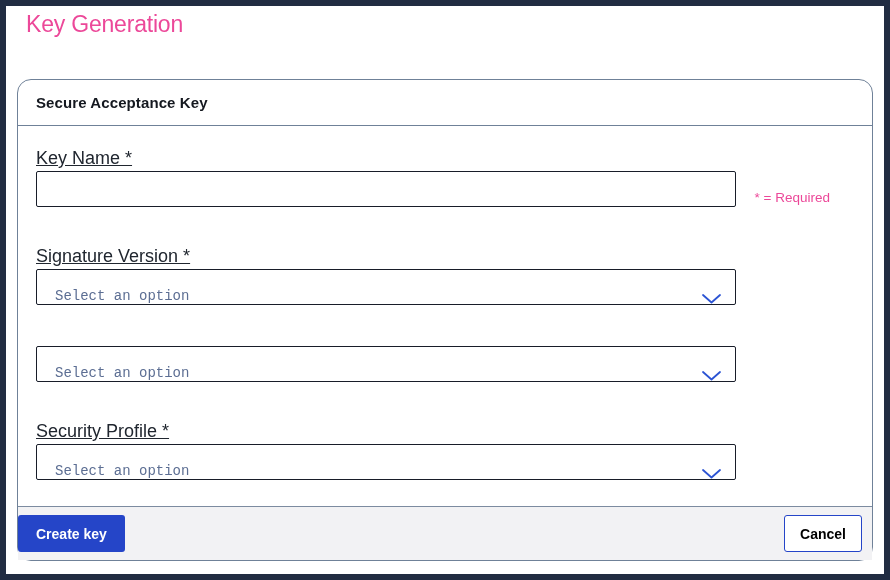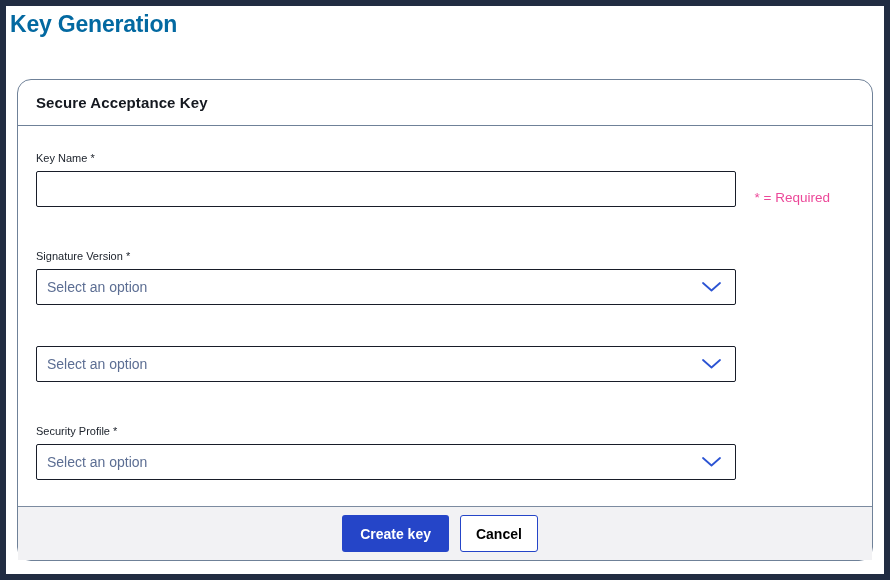--- a/index.html
+++ b/index.html
@@ -10,24 +10,24 @@
   }
   .page {
     position: relative;
     width: 890px; height: 580px;
     background: #ffffff;
     border: 6px solid #212c42;
     overflow: hidden;
   }
   .page-title {
     position: absolute;
-    left: 4px; top: 2px;
+    left: 20px; top: 2px;
     font-size: 23px;
-    font-weight: 700;
-    color: #0369a1;
+    font-weight: 400;
+    color: #ec4899;
     letter-spacing: -0.2px;
     line-height: 32px;
   }
   .card {
     position: absolute;
     left: 11px; top: 73px;
     width: 856px; height: 482px;
     background: #ffffff;
     border: 1px solid #6f8198;
     border-radius: 14px;
@@ -51,62 +51,64 @@
   }
   .required-note {
     position: absolute;
     top: 64px; right: 42px;
     font-size: 13.5px;
     color: #ec4899;
   }
   .field + .field { margin-top: 41px; }
   .field-label {
     display: block;
-    font-size: 11px;
+    font-size: 18px;
     line-height: 16px;
     color: #20262f;
     margin-bottom: 5px;
+    text-decoration: underline;
   }
   .text-input {
     display: block;
     width: 700px; height: 36px;
     border: 1.5px solid #181d29;
     border-radius: 2px;
     background: #ffffff;
     font-family: inherit;
     font-size: 14px;
     color: #20262f;
     padding: 0 10px;
     outline: none;
   }
   .select {
     width: 700px; height: 36px;
     border: 1.5px solid #181d29;
     border-radius: 2px;
     background: #ffffff;
     display: flex;
-    align-items: center;
+    align-items: flex-end;
     justify-content: space-between;
-    padding: 0 14px 0 10px;
+    padding: 0 14px 0 18px;
     cursor: pointer;
+    font-family: Liberation Mono, monospace;
   }
   .select-placeholder {
     font-size: 14px;
     color: #5c6e93;
   }
   .chevron { display: flex; align-items: center; }
   .card-footer {
     position: absolute;
     left: 0; right: 0; bottom: 0;
     height: 54px;
     background: #f2f2f4;
     border-top: 1px solid #7c8ba0;
     display: flex;
     align-items: center;
-    justify-content: center;
+    justify-content: space-between;
     gap: 11px;
     padding-right: 10px;
   }
   .btn {
     height: 37px;
     font-family: inherit;
     font-size: 14px;
     font-weight: 700;
     border-radius: 3px;
     cursor: pointer;

